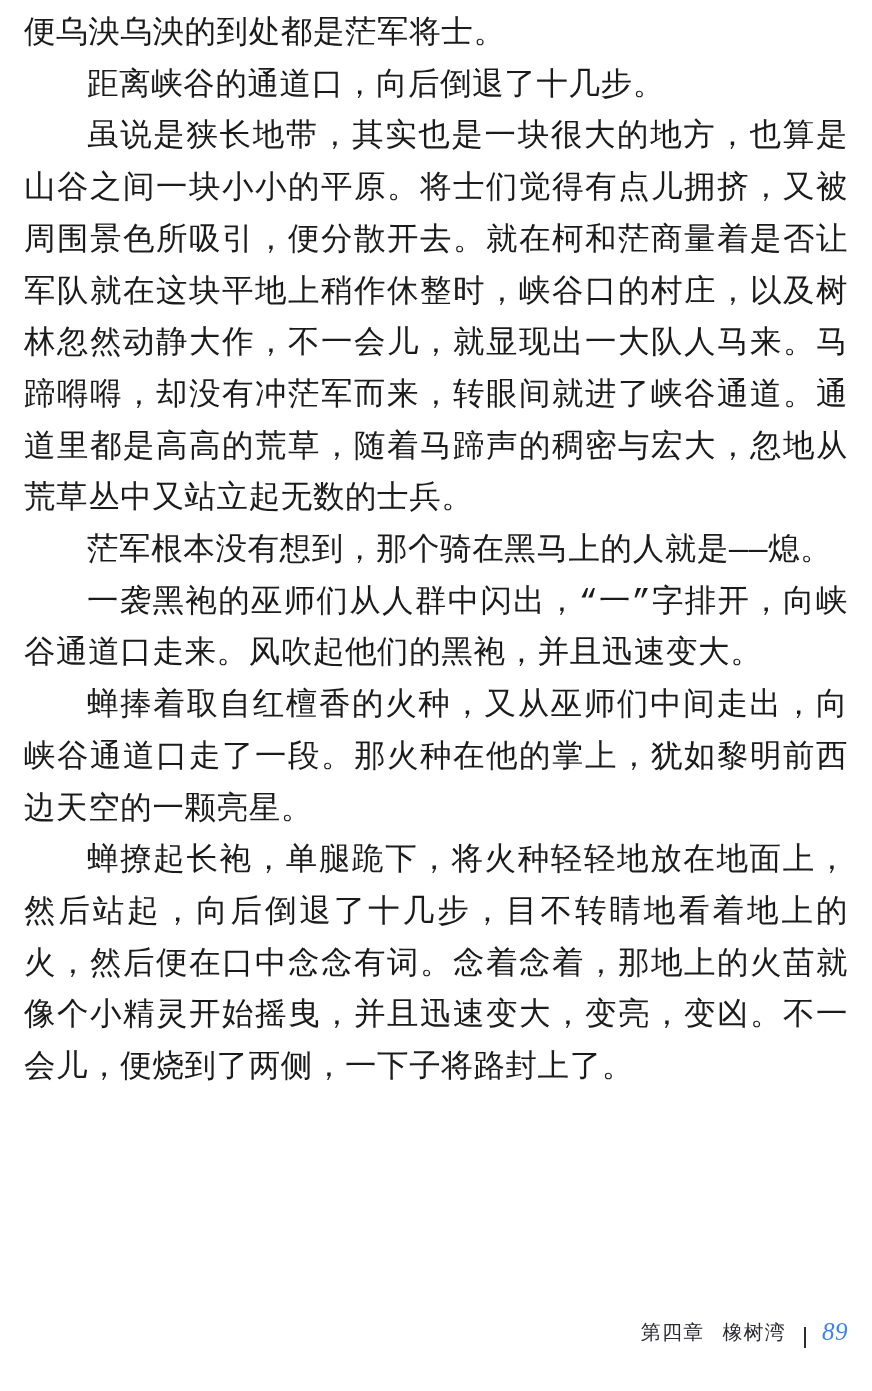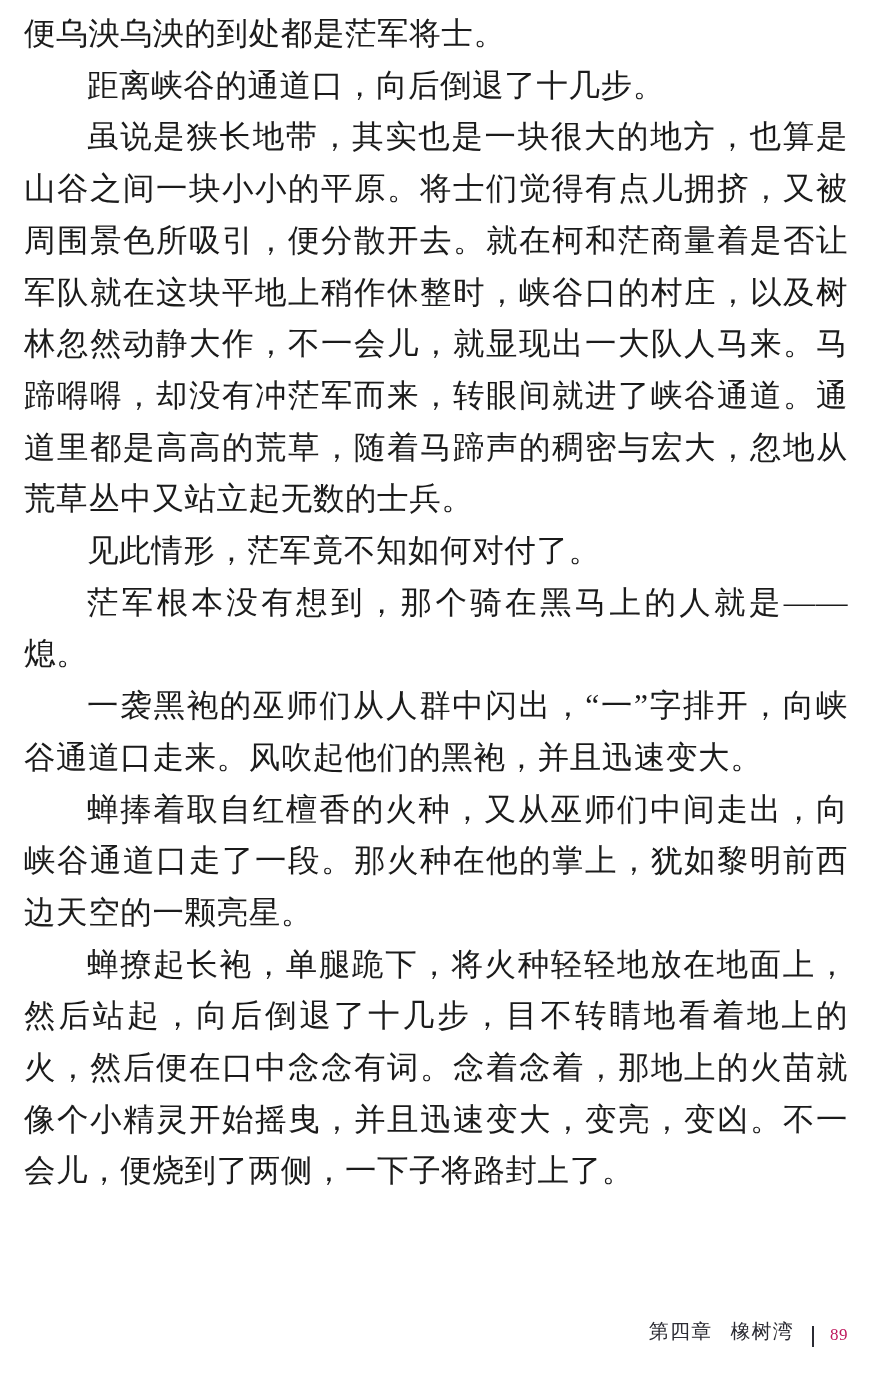--- a/index.html
+++ b/index.html
@@ -30,20 +30,21 @@
     margin: 0;
     font-size: 31.5px;
     line-height: 51.7px;
     letter-spacing: 0.6px;
     text-align: justify;
     text-justify: inter-character;
     text-align-last: left;
     word-break: break-all;
     color: #1b1b1b;
     font-weight: 400;
+    font-family: Liberation Mono, monospace;
   }
   .para.indent {
     text-indent: 2em;
   }
   .para.noindent {
     text-indent: 0;
   }
   #footer {
     position: absolute;
     left: 0;
@@ -68,35 +69,35 @@
     display: inline-block;
     width: 2px;
     height: 21px;
     background: #2b2b33;
     margin: 0 16px 0 18px;
     position: relative;
     top: 2px;
   }
   .footer-pageno {
     font-family: "Liberation Serif", "DejaVu Serif", serif;
-    font-size: 17px;
-    color: #be185d;
+    font-style: italic;
+    font-size: 25px;
+    color: #3b82f6;
     letter-spacing: 0.5px;
   }
 </style>
 </head>
 <body>
 
 <div id="page">
 
   <div id="text-block">
     <p class="para noindent">便乌泱乌泱的到处都是茫军将士。</p>
     <p class="para indent">距离峡谷的通道口，向后倒退了十几步。</p>
     <p class="para indent">虽说是狭长地带，其实也是一块很大的地方，也算是山谷之间一块小小的平原。将士们觉得有点儿拥挤，又被周围景色所吸引，便分散开去。就在柯和茫商量着是否让军队就在这块平地上稍作休整时，峡谷口的村庄，以及树林忽然动静大作，不一会儿，就显现出一大队人马来。马蹄嘚嘚，却没有冲茫军而来，转眼间就进了峡谷通道。通道里都是高高的荒草，随着马蹄声的稠密与宏大，忽地从荒草丛中又站立起无数的士兵。</p>
-    <p class="para indent">见此情形，茫军竟不知如何对付了。</p>
     <p class="para indent">茫军根本没有想到，那个骑在黑马上的人就是——熄。</p>
     <p class="para indent">一袭黑袍的巫师们从人群中闪出，“一”字排开，向峡谷通道口走来。风吹起他们的黑袍，并且迅速变大。</p>
     <p class="para indent">蝉捧着取自红檀香的火种，又从巫师们中间走出，向峡谷通道口走了一段。那火种在他的掌上，犹如黎明前西边天空的一颗亮星。</p>
     <p class="para indent">蝉撩起长袍，单腿跪下，将火种轻轻地放在地面上，然后站起，向后倒退了十几步，目不转睛地看着地上的火，然后便在口中念念有词。念着念着，那地上的火苗就像个小精灵开始摇曳，并且迅速变大，变亮，变凶。不一会儿，便烧到了两侧，一下子将路封上了。</p>
   </div>
 
   <div id="footer">
     <span class="footer-chapter">第四章</span>
     <span class="footer-title">橡树湾</span>
     <span class="footer-sep"></span>

